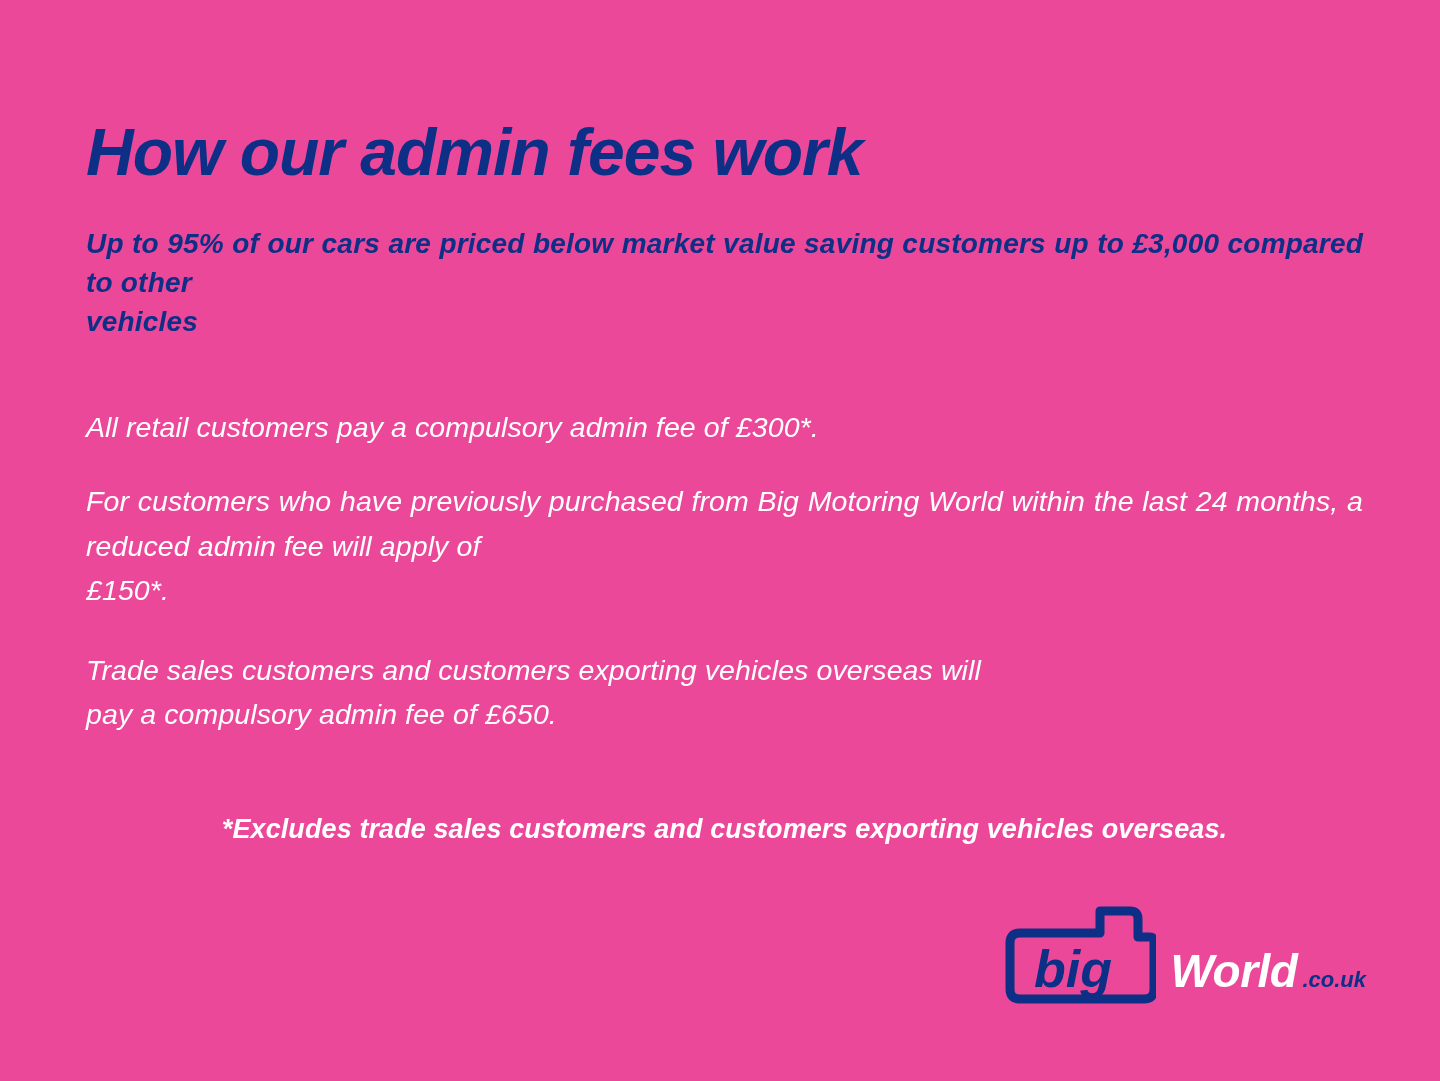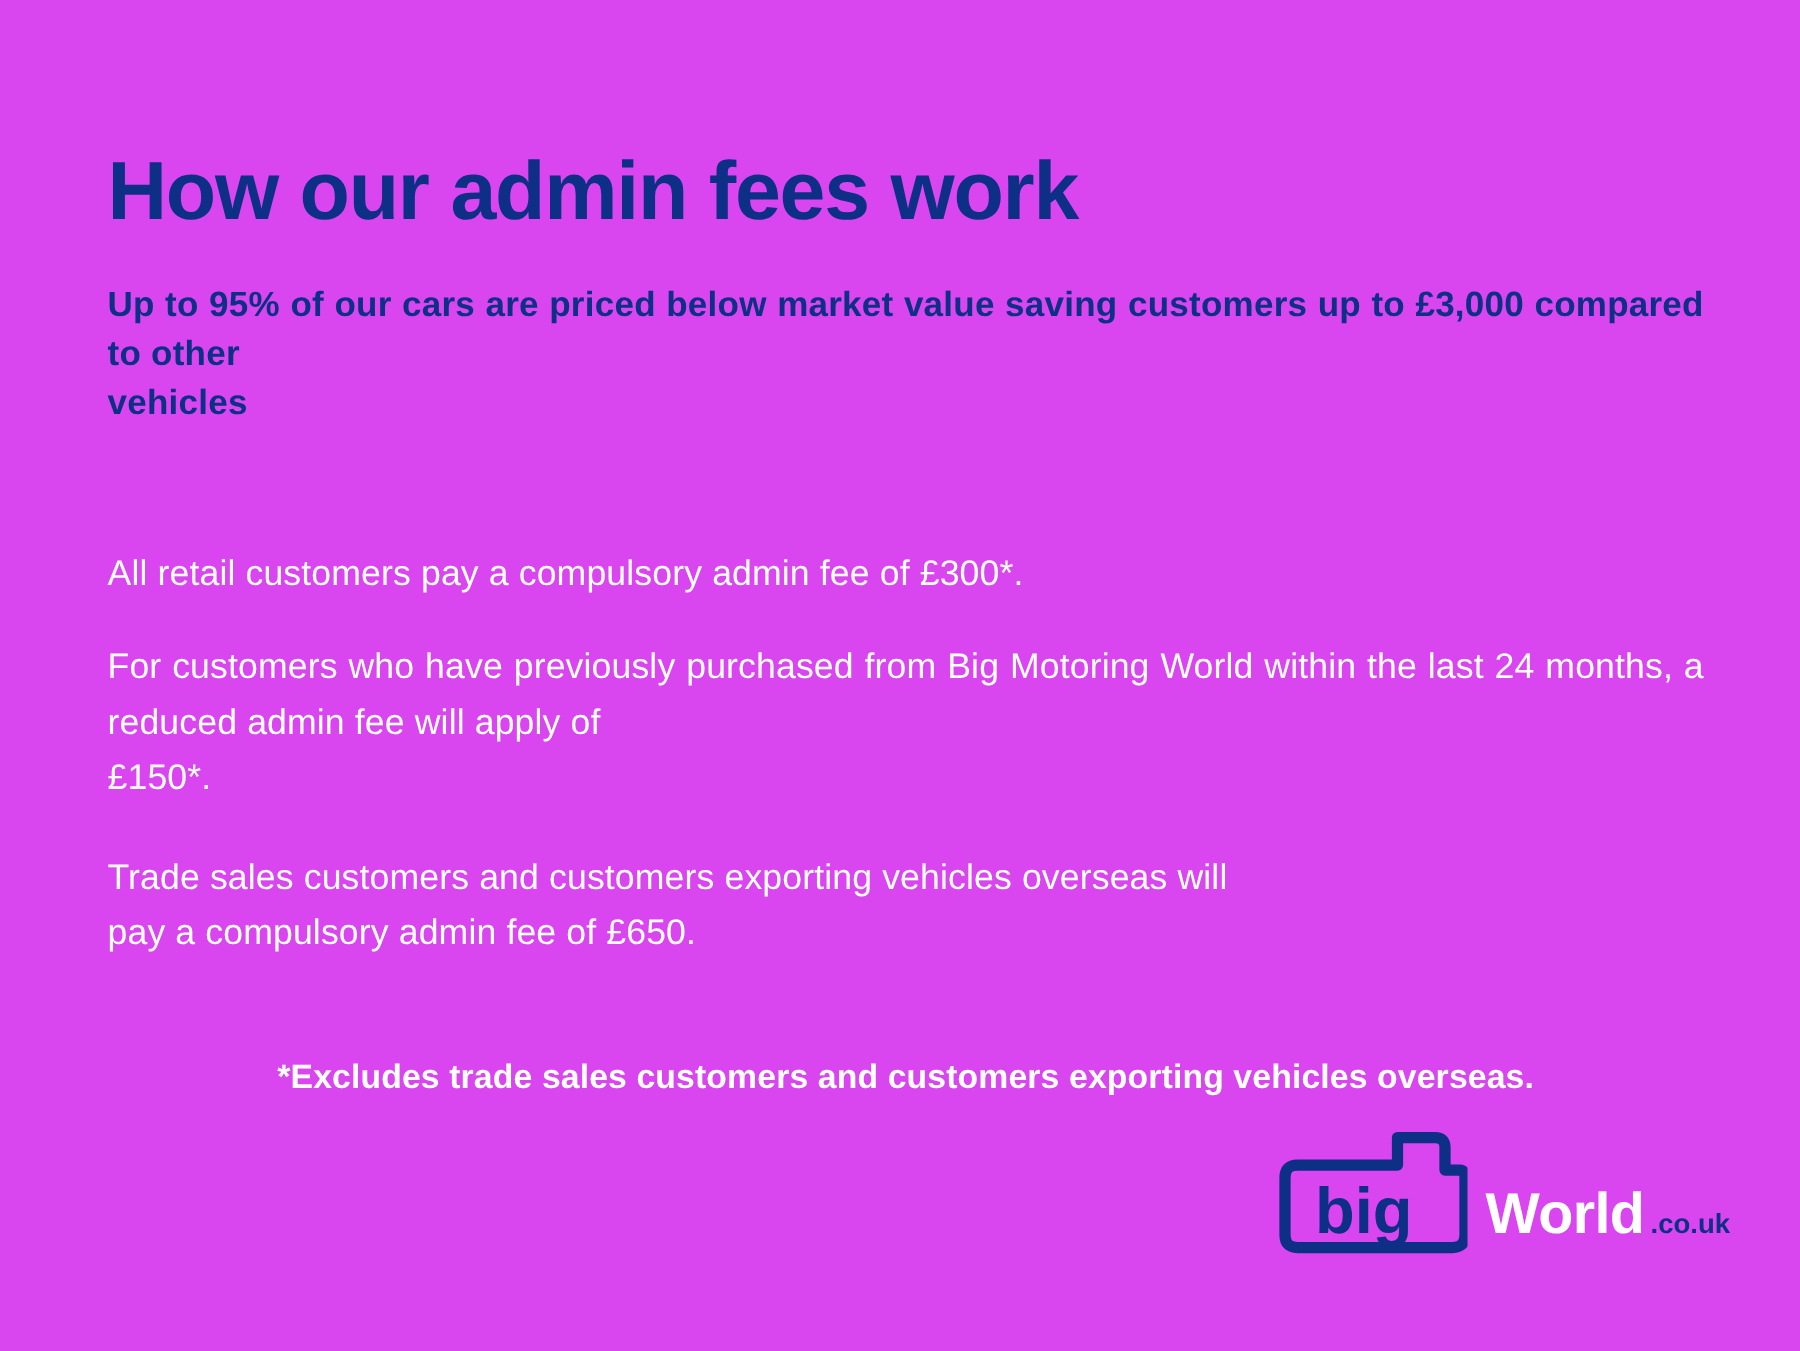--- a/index.html
+++ b/index.html
@@ -10,23 +10,24 @@
     width: 1440px;
     height: 1081px;
     background: #22d9f5;
     font-family: "Liberation Sans", sans-serif;
     overflow: hidden;
   }
   .slide {
     position: relative;
     width: 1440px;
     height: 1081px;
-    background: #d946ef;
+    background: #ec4899;
     box-sizing: border-box;
     padding: 0;
+    font-style: italic;
   }
   .content {
     position: absolute;
     left: 86px;
     top: 0;
     width: 1278px;
   }
   .title {
     color: #0d2f86;
     font-size: 66px;
@@ -52,39 +53,39 @@
     display: block;
   }
   .body-block {
     color: #ffffff;
     font-size: 28.5px;
     line-height: 1.55;
     text-align: justify;
     width: 1277px;
     letter-spacing: 0.1px;
   }
-  .p1 { margin-top: 96px; }
+  .p1 { margin-top: 64px; }
   .p2 { margin-top: 30px; }
   .p3 { margin-top: 36px; }
   .body-block .tail {
     display: block;
     text-align: left;
   }
   .footnote {
     color: #ffffff;
     font-size: 27px;
     font-weight: bold;
     text-align: center;
     width: 1277px;
     margin-top: 78px;
     letter-spacing: 0.1px;
   }
   .logo-wrap {
     position: absolute;
-    right: 56px;
+    right: 74px;
     bottom: 62px;
     display: flex;
     align-items: center;
     gap: 14px;
   }
   .logo-mark {
     display: block;
   }
   .logo-text {
     display: flex;

